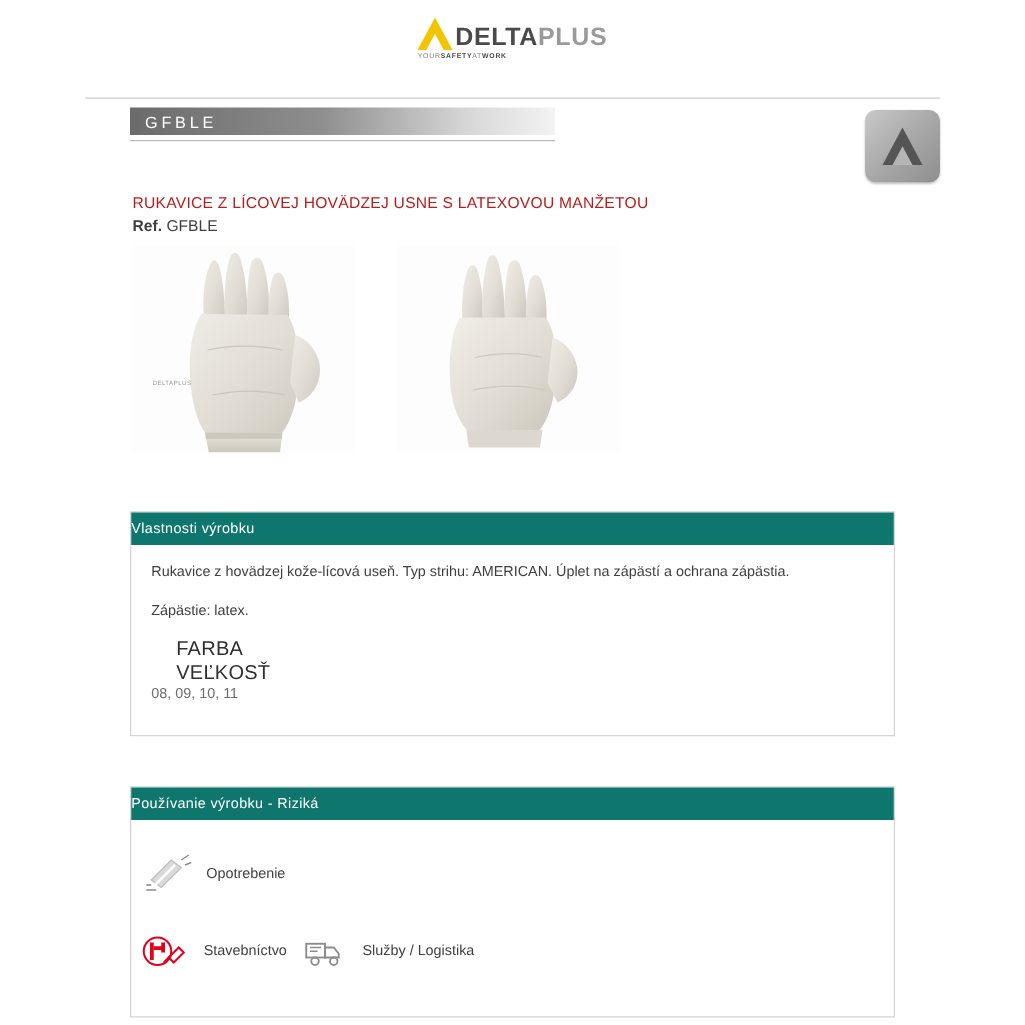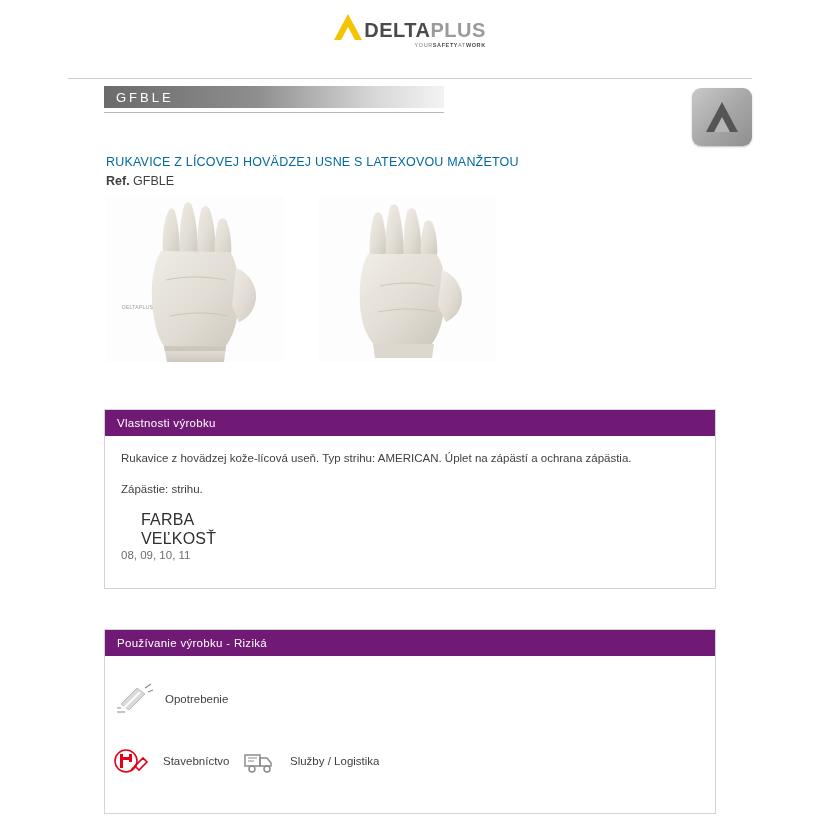--- a/index.html
+++ b/index.html
@@ -23,21 +23,21 @@
     left: 0;
     width: 820px;
     height: 50px;
     display: flex;
     align-items: flex-start;
     justify-content: center;
   }
   .logo-block {
     display: flex;
     flex-direction: column;
-    align-items: flex-end;
+    align-items: flex-start;
     line-height: 1;
   }
   .logo-row {
     display: flex;
     align-items: flex-end;
   }
   .logo-mark {
     width: 28px;
     height: 26px;
     position: relative;
@@ -146,21 +146,21 @@
     border-right: 8px solid transparent;
     border-bottom: 15px solid #b5b5b5;
   }
 
   
   .prod-name {
     position: absolute;
     left: 106px;
     top: 155px;
     font-size: 12.5px;
-    color: #0369a1;
+    color: #b91c1c;
     letter-spacing: 0.2px;
   }
   .prod-ref {
     position: absolute;
     left: 106px;
     top: 174px;
     font-size: 12.5px;
     color: #3f3f3f;
   }
   .prod-ref b { font-weight: bold; }
@@ -184,26 +184,25 @@
 
   
   .panel {
     position: absolute;
     border: 1px solid #d4d4d4;
     background: #ffffff;
     box-sizing: border-box;
   }
   .panel-head {
     height: 26px;
-    background: #701a75;
+    background: #0f766e;
     color: #ffffff;
     font-size: 11.5px;
     display: flex;
     align-items: center;
-    padding-left: 12px;
     letter-spacing: 0.3px;
   }
   .panel-1 { left: 104px; top: 409px; width: 612px; height: 180px; }
   .panel-2 { left: 104px; top: 629px; width: 612px; height: 185px; }
 
   .panel-body { padding: 14px 16px 0 16px; }
 
   .desc-line {
     font-size: 11.5px;
     color: #3f3f3f;
@@ -335,21 +334,21 @@
     <path d="M60 116 C80 112 100 112 118 116" stroke="#cdc8bd" stroke-width="1" fill="none"></path>
   </svg>
 </div>
 
 <div class="panel panel-1">
   <div class="panel-head">
     <span>Vlastnosti výrobku</span>
   </div>
   <div class="panel-body">
     <p class="desc-line">Rukavice z hovädzej kože-lícová useň. Typ strihu: AMERICAN. Úplet na zápästí a ochrana zápästia.</p>
-    <p class="desc-line tight2">Zápästie: strihu.</p>
+    <p class="desc-line tight2">Zápästie: latex.</p>
 
     <p class="attr-label">FARBA</p>
 
     <p class="attr-label">VEĽKOSŤ</p>
     <p class="attr-value">08, 09, 10, 11</p>
   </div>
 </div>
 
 <div class="panel panel-2">
   <div class="panel-head">

